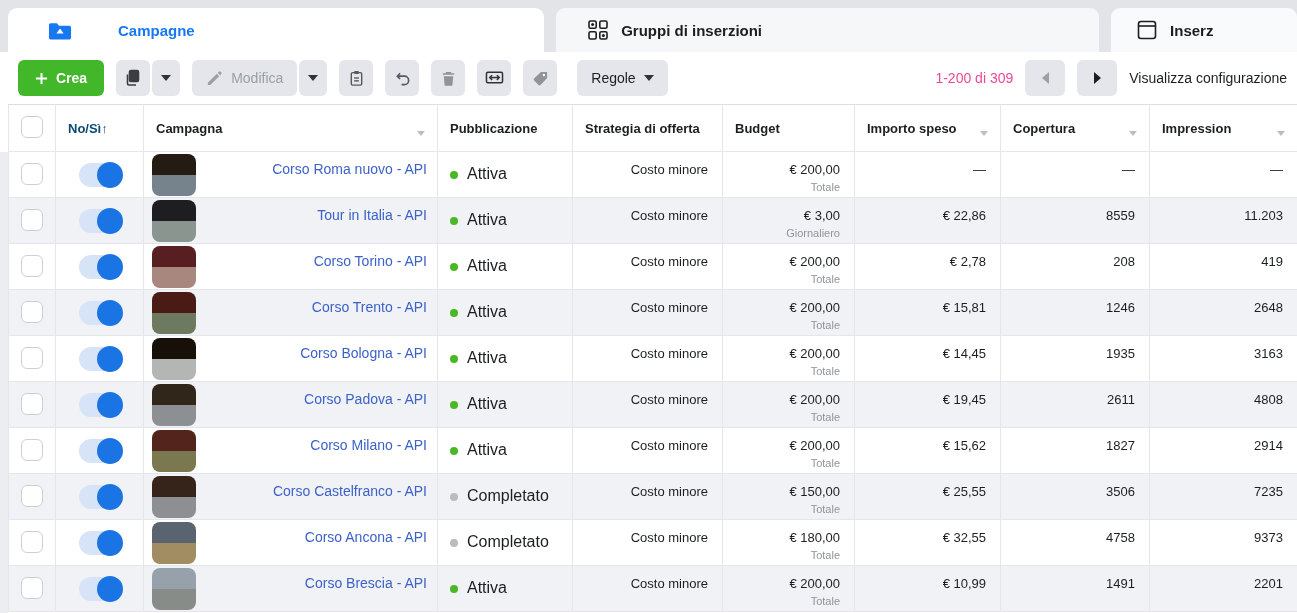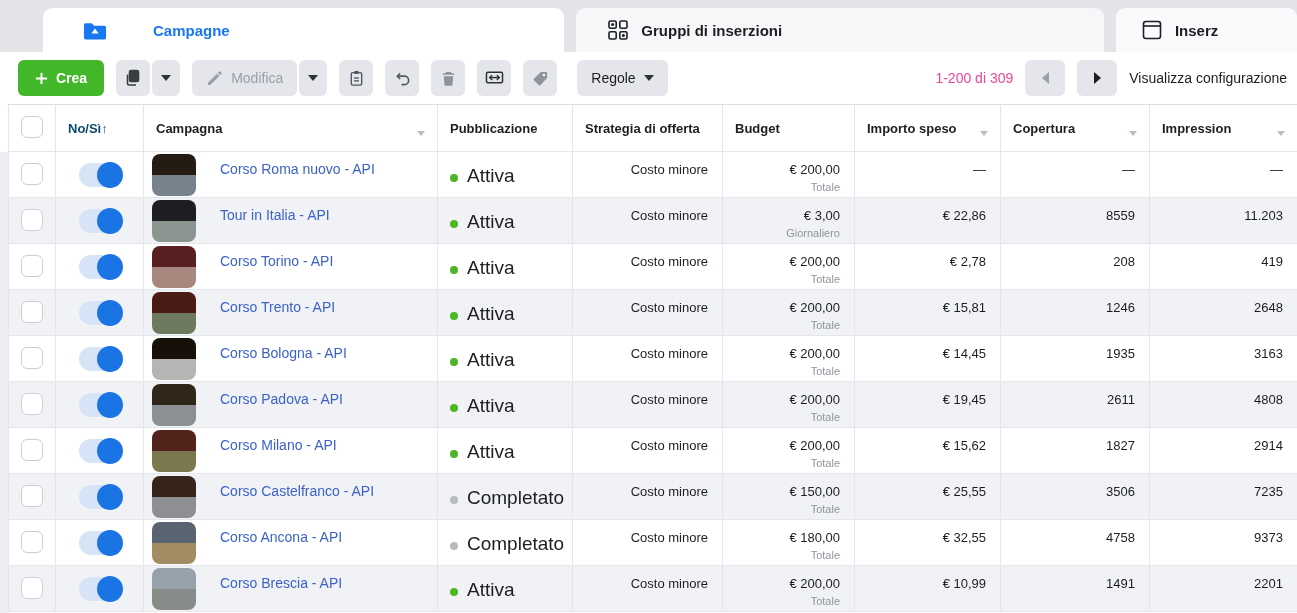--- a/index.html
+++ b/index.html
@@ -3,21 +3,21 @@
 <meta charset="utf-8">
 <style>
   * { box-sizing: border-box; margin: 0; padding: 0; }
   html,body { width:1297px; height:613px; overflow:hidden; }
   body {
     font-family: "Liberation Sans", "DejaVu Sans", sans-serif;
     background:#fff; color:#1c1e21; position:relative;
   }
 
   
-  .tabstrip { height:52px; background:#e2e4e8; display:flex; align-items:flex-end; padding-left:43px; gap:12px; }
+  .tabstrip { height:52px; background:#e2e4e8; display:flex; align-items:flex-end; padding-left:8px; gap:12px; }
   .tab { height:44px; border-radius:9px 9px 0 0; display:flex; align-items:center; font-size:15px; font-weight:bold; }
   .tab-campaigns { width:580px; background:#fff; padding-left:40px; color:#1877f2; }
   .tab-campaigns .tab-icon { margin-right:46px; }
   .tab-adsets { width:588px; background:#f6f7f8; padding-left:32px; color:#1c1e21; }
   .tab-adsets .tab-icon { margin-right:13px; }
   .tab-ads { width:200px; background:#f9fafb; padding-left:26px; color:#1c1e21;margin-top:40px; }
   .tab-ads .tab-icon { margin-right:13px; }
   .tab-icon { display:inline-flex; }
 
   
@@ -51,27 +51,27 @@
 
   .checkbox { width:22px; height:22px; border:1.5px solid #ccd0d5; border-radius:6px; background:#fff; display:inline-block; cursor:pointer; }
   .c-check { text-align:center; padding-top:11px; }
   thead .c-check { padding-top:0; text-align:center; }
 
   .c-toggle { text-align:center; padding-top:11px; }
   .toggle { width:42px; height:24px; border-radius:13px; background:#d7e4f8; position:relative; display:inline-block; cursor:pointer; }
   .toggle .knob { position:absolute; right:-2px; top:-1px; width:26px; height:26px; border-radius:50%; background:#1b74e4; }
 
   .c-name { padding:2px 10px 0 8px; }
-  .namewrap { display:flex; align-items:flex-start; gap:24px; }
+  .namewrap { display:flex; align-items:flex-start; gap:24px;justify-content:space-between; }
   .thumb { width:44px; height:42px; border-radius:8px; overflow:hidden; flex:0 0 44px; display:flex; flex-direction:column; }
   .thumb span { display:block; width:100%; height:50%; }
   .cname { font-size:14px; color:#3c62c8; text-decoration:none; padding-top:7px; display:inline-block; cursor:pointer;
            white-space:nowrap; overflow:hidden; text-overflow:ellipsis; }
 
-  .c-status { padding:13px 12px 0 12px; font-size:19px; white-space:nowrap; }
+  .c-status { padding:13px 12px 0 12px; font-size:16px; white-space:nowrap; }
   .dot { width:8px; height:8px; border-radius:50%; display:inline-block; margin-right:9px; }
   .dot.active { background:#4ab825; }
   .dot.completed { background:#b8bcc0; }
 
   .num { text-align:right; padding:10px 14px 0 8px; font-size:13px; }
   .num .sub { font-size:11px; color:#90949c; margin-top:4px; }
   .c-strategy { color:#1c1e21; }
 </style>
 </head>
 <body>

